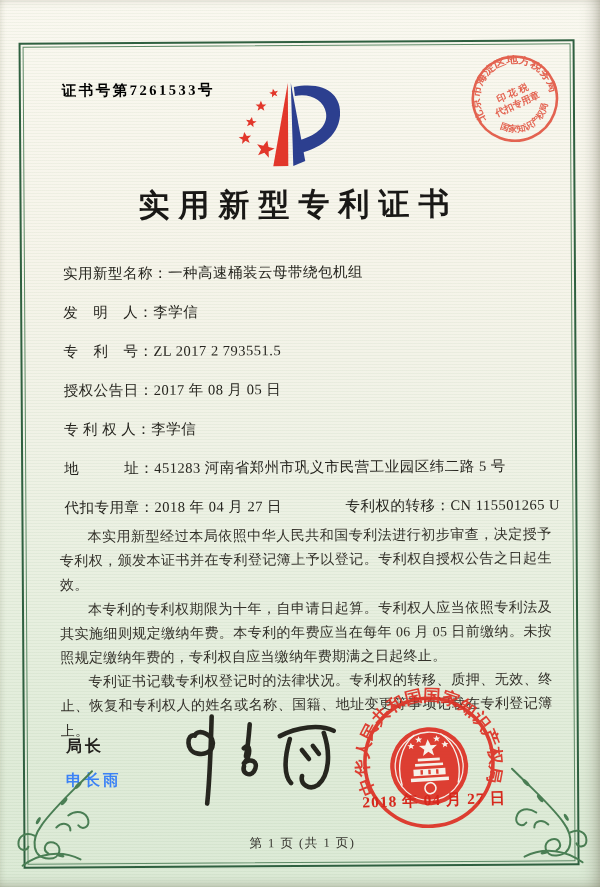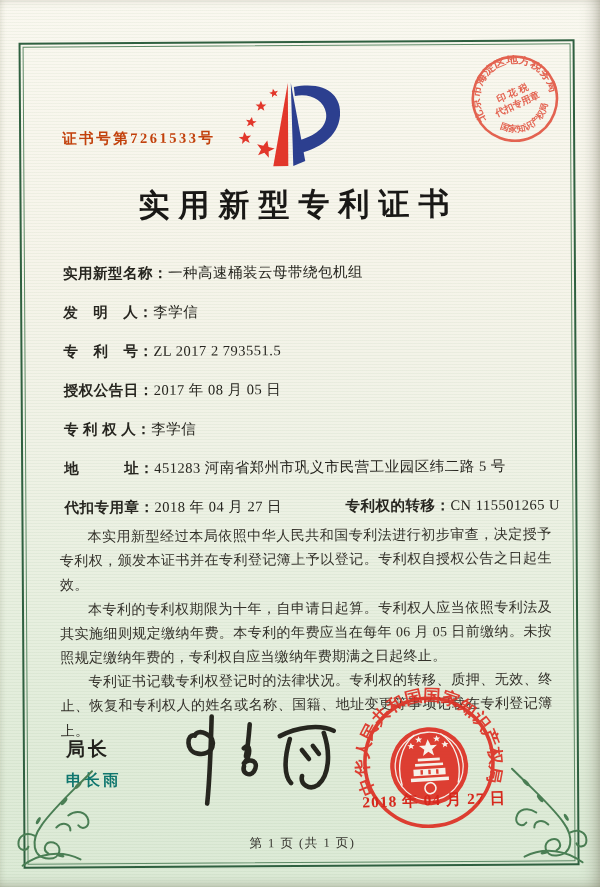--- a/index.html
+++ b/index.html
@@ -13,37 +13,37 @@
     mix-blend-mode:multiply;}
   .scan-shade{position:absolute;inset:0;pointer-events:none;
     box-shadow:inset -12px 0 16px -9px rgba(95,90,70,.45),
                inset 0 -8px 12px -7px rgba(95,90,70,.30),
                inset 5px 0 10px -7px rgba(95,90,70,.22),
                inset 0 5px 10px -7px rgba(120,115,95,.20);}
   .sheet{position:absolute;inset:0;transform:rotate(-0.35deg);}
   .frame-outer{position:absolute;left:21px;top:41px;width:552px;height:822px;
     border:2px solid #2f6040;}
   .frame-inner{position:absolute;inset:2px;border:1px solid #5d8a66;}
-  .cert-no{position:absolute;left:64px;top:80px;font-size:14.5px;color:#c2410c;
-    letter-spacing:2.5px;font-weight:600;margin-top:48px;}
+  .cert-no{position:absolute;left:64px;top:80px;font-size:14.5px;color:#000000;
+    letter-spacing:2.5px;font-weight:600;}
   .logo{position:absolute;left:240px;top:80px;}
   .title{position:absolute;left:0;top:184px;width:100%;text-align:center;
     font-size:31px;font-weight:bold;color:#191816;letter-spacing:9px;}
   .fields{position:absolute;left:64px;top:253px;width:478px;}
   .row{position:relative;height:39px;line-height:39px;font-size:14.5px;color:#26251f;
     white-space:nowrap;}
-  .flabel{font-weight:700;letter-spacing:.5px;}
+  .flabel{font-weight:400;letter-spacing:.5px;}
   .fvalue{letter-spacing:.5px;}
   .grant{position:absolute;left:281px;top:0;}
   .body-text{position:absolute;left:59px;top:524px;width:492px;font-size:14px;
     line-height:24.2px;color:#33312a;text-align:justify;}
   .body-text p{margin:0;text-indent:2em;letter-spacing:.3px;}
-  .sign-title{position:absolute;left:64px;top:735px;font-size:19px;color:#23221e;
+  .sign-title{position:absolute;left:64px;top:735px;font-size:16px;color:#23221e;
     letter-spacing:3px;font-weight:600;}
-  .sign-name{position:absolute;left:64px;top:769px;font-size:15.5px;color:#0f766e;
+  .sign-name{position:absolute;left:64px;top:769px;font-size:15.5px;color:#3b82f6;
     letter-spacing:3px;font-weight:600;}
   .signature{position:absolute;left:148px;top:706px;}
   .seal-main{position:absolute;left:352px;top:688px;opacity:.92;transform:rotate(-3deg);}
   .seal-date{position:absolute;left:348px;top:791px;width:168px;text-align:center;
     color:#d6281c;font-size:15.5px;font-weight:bold;letter-spacing:1px;
     transform:rotate(-1.5deg);}
   .seal-tax{position:absolute;left:462px;top:45px;opacity:.85;transform:rotate(-24deg);}
   .footer{position:absolute;left:0;top:835px;width:100%;text-align:center;
     font-size:12.5px;color:#35342e;letter-spacing:1.5px;}
   .orn{position:absolute;}

